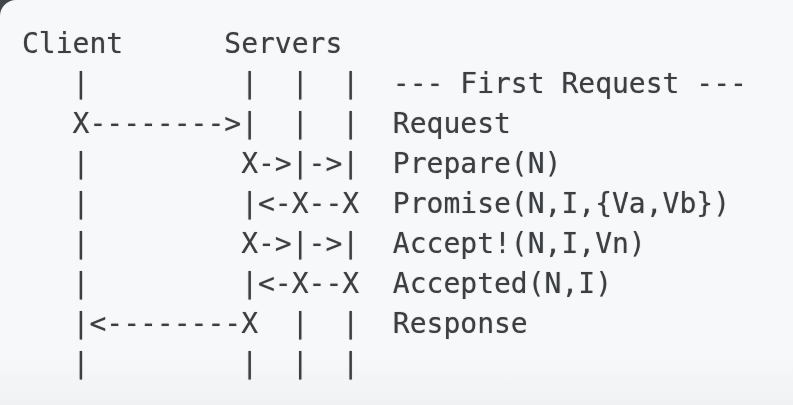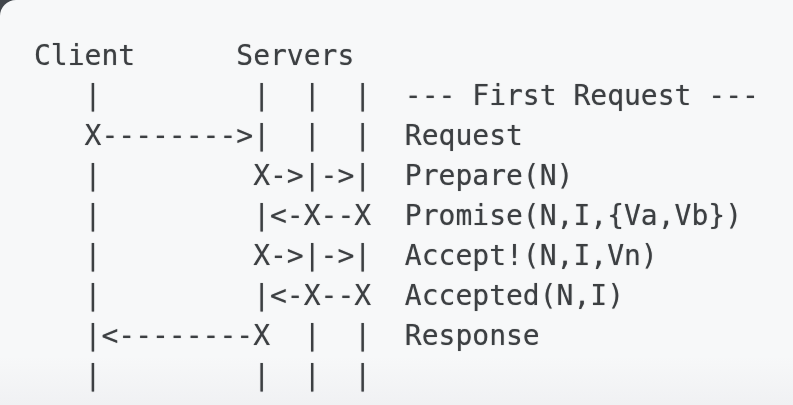--- a/index.html
+++ b/index.html
@@ -1,20 +1,20 @@
 <!DOCTYPE html>
 <html style="--background: #f7f8f9; --text: #3c3f42; --corner-artifact: #41464b;"><head>
 <meta charset="utf-8">
 <style>
   :root {
     --background: #f7f8f9;
     --text: #3c3f42;
     --corner-artifact: #41464b;
   }
-  * { margin: 0; padding: 12px; box-sizing: border-box; }
+  * { margin: 0; padding: 0; box-sizing: border-box; }
   html, body {
     width: 793px;
     height: 405px;
     overflow: hidden;
   }
   body {
     background: var(--corner-artifact);
     font-family: "DejaVu Sans Mono", "Liberation Mono", monospace;
   }
   .panel {

